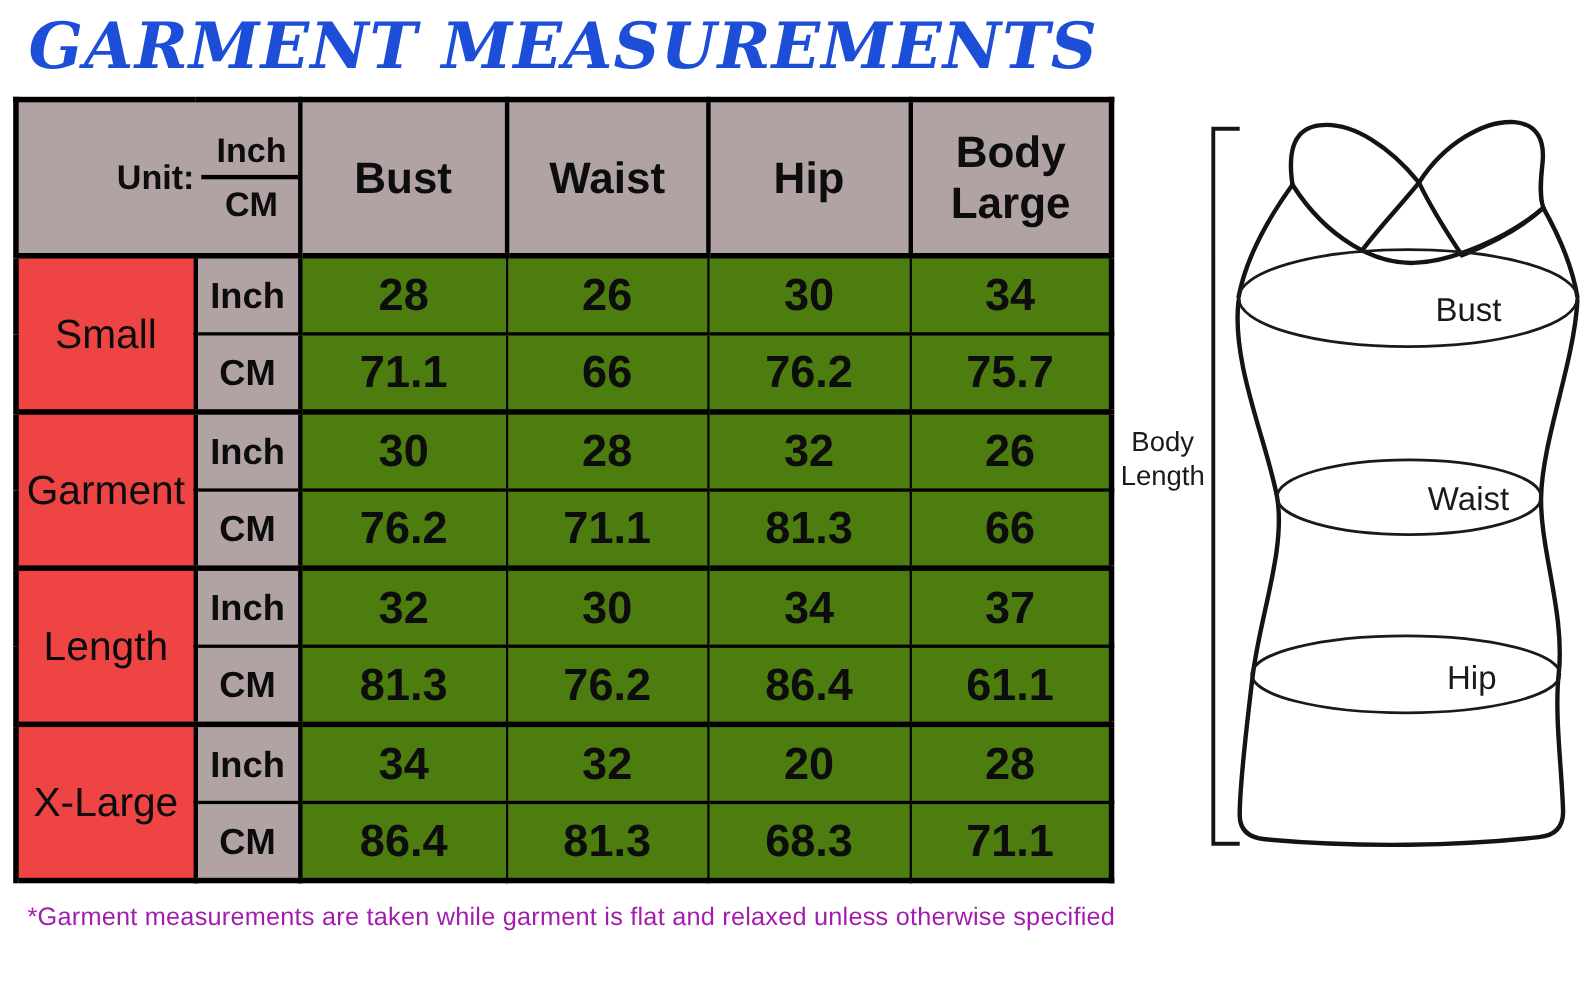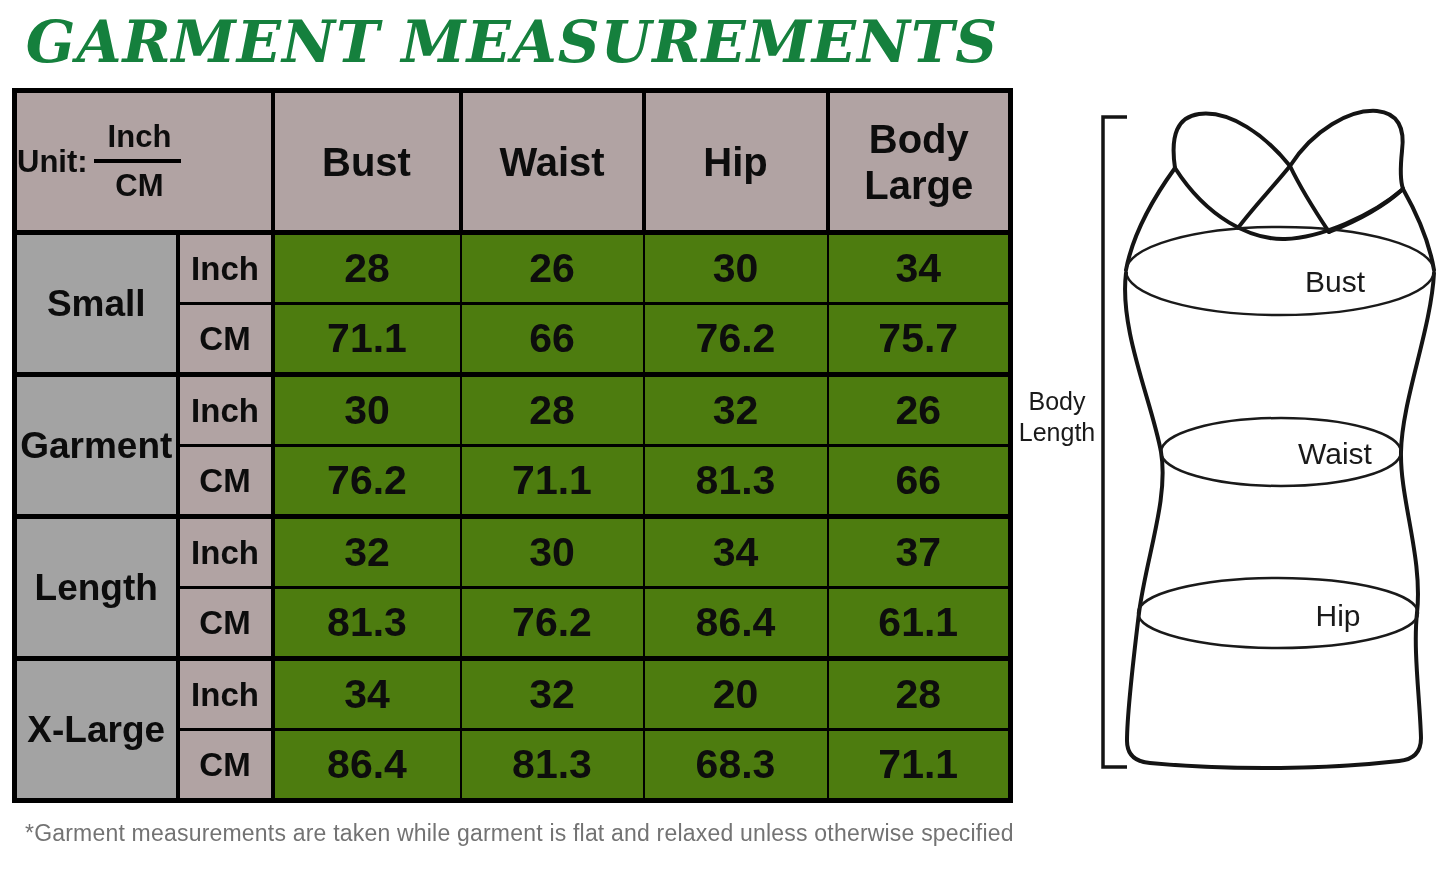--- a/index.html
+++ b/index.html
@@ -7,54 +7,54 @@
     width:1445px; height:893px; position:relative;
     background:#ffffff; overflow:hidden;
     font-family:"Liberation Sans","DejaVu Sans",sans-serif;
     color:#0c0c0c;
   }
   .title {
     position:absolute; left:12px; top:6px; width:1000px;
     margin:0; text-align:center;
     font-family:"DejaVu Serif","Liberation Serif",serif;
     font-style:italic; font-weight:bold; font-size:58px; line-height:72px;
-    letter-spacing:1px; color:#15803d; white-space:nowrap;
+    letter-spacing:1px; color:#1d4ed8; white-space:nowrap;
   }
   table.mtable {
     position:absolute; left:12px; top:88px;
     border-collapse:collapse; table-layout:fixed;
     border:5px solid #000;
   }
   .mtable td, .mtable th { border:2px solid #000; text-align:center; vertical-align:middle; padding:0; }
   .mtable thead th {
     background:#b1a3a3; border-width:4px; border-bottom-width:5px;
     font-size:40px; font-weight:bold; line-height:1.15; color:#0d0d0d;
   }
   .mtable thead tr { height:142px; }
   .mtable tbody tr { height:71px; }
   th.unit-hd { padding:0; }
-  .unit-wrap { display:flex; align-items:center; justify-content:flex-start; height:100%; }
+  .unit-wrap { display:flex; align-items:center; justify-content:flex-end; height:100%;margin-left:28px; }
   .unit-label { font-size:31px; font-weight:bold; margin-right:6px; }
   .frac { display:flex; flex-direction:column; align-items:stretch; text-align:center; }
   .frac-top { font-size:31px; font-weight:bold; padding:0 10px 4px 14px; border-bottom:4px solid #000; }
   .frac-bot { font-size:31px; font-weight:bold; padding:5px 10px 0 14px; }
   td.size {
-    background:#a3a3a3; font-size:37px; font-weight:bold;
+    background:#ef4444; font-size:37px; font-weight:normal;
     border-left-width:5px; border-right-width:4px;
   }
   td.unit {
     background:#b1a3a3; font-size:33px; font-weight:bold;
     border-left-width:4px; border-right-width:4px;
   }
   td.val { background:#4d7c0f; font-size:41px; font-weight:bold; color:#0d0d0d; }
   tr.r-inch td { border-top:5px solid #000; border-bottom:3px solid #000; }
   tr.r-cm td { border-bottom:2px solid #000; }
   .footnote {
     position:absolute; left:25px; top:820px; width:1100px;
-    font-size:23px; font-weight:normal; color:#737373; letter-spacing:0.2px;
+    font-size:23px; font-weight:normal; color:#a21caf; letter-spacing:0.2px;
   }
   .diagram { position:absolute; left:1000px; top:90px; width:445px; height:730px; }
   .diagram svg { display:block; width:100%; height:100%; }
   .sketch-line { fill:none; stroke:#141414; stroke-width:4; stroke-linecap:round; stroke-linejoin:round; }
   .sketch-thin { fill:none; stroke:#1a1a1a; stroke-width:2.5; }
   .bracket { fill:none; stroke:#141414; stroke-width:3.5; }
   .diag-label { font-family:"Liberation Sans","DejaVu Sans",sans-serif; font-size:30px; fill:#1a1a1a; }
   .diag-label-sm { font-family:"Liberation Sans","DejaVu Sans",sans-serif; font-size:25px; fill:#1a1a1a; }
 </style>
 </head>

